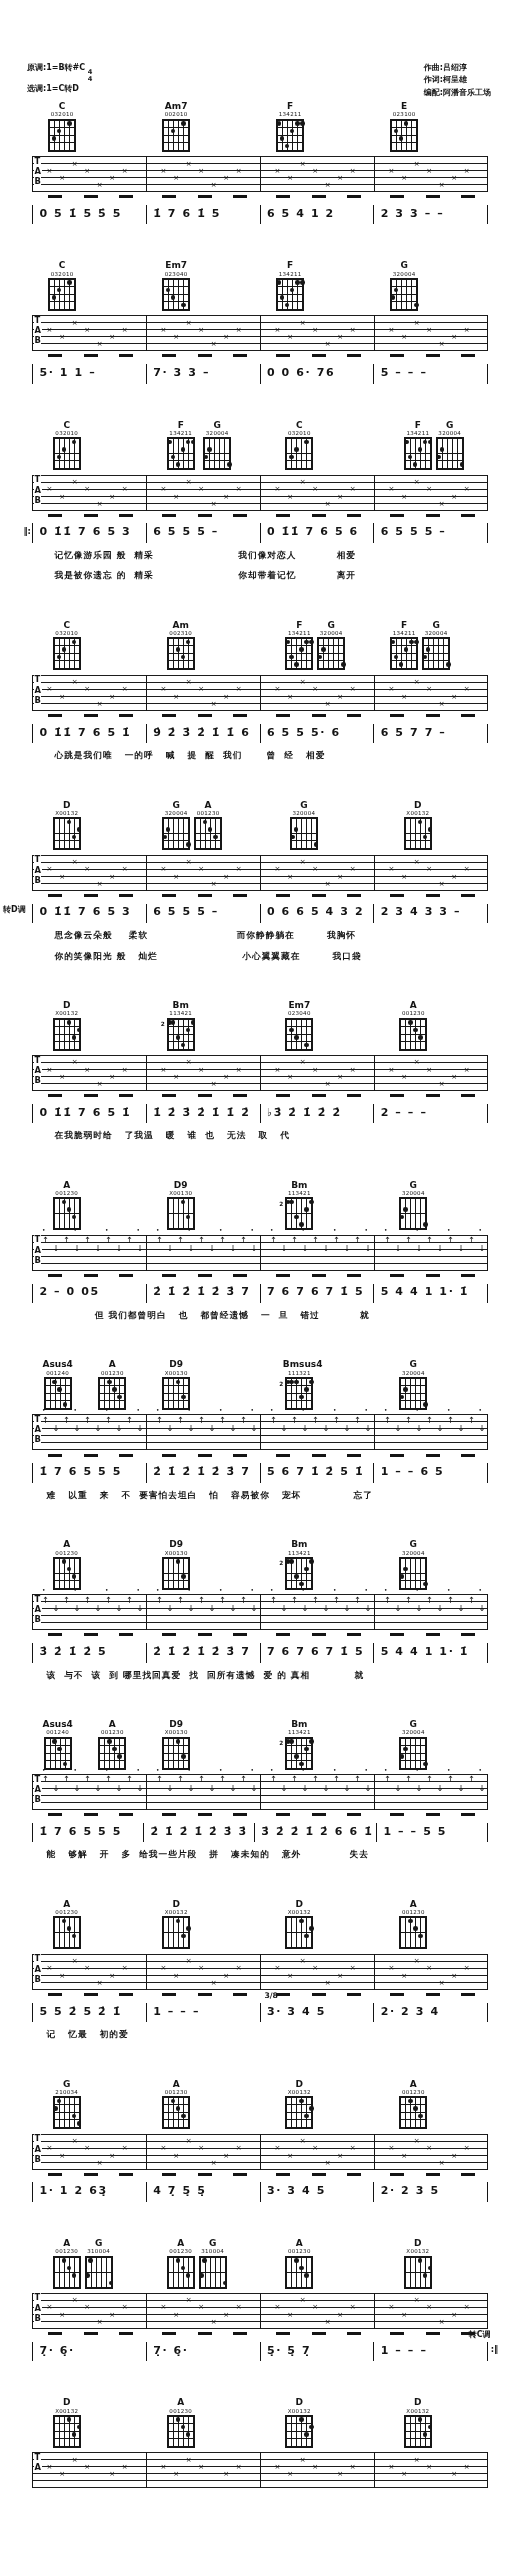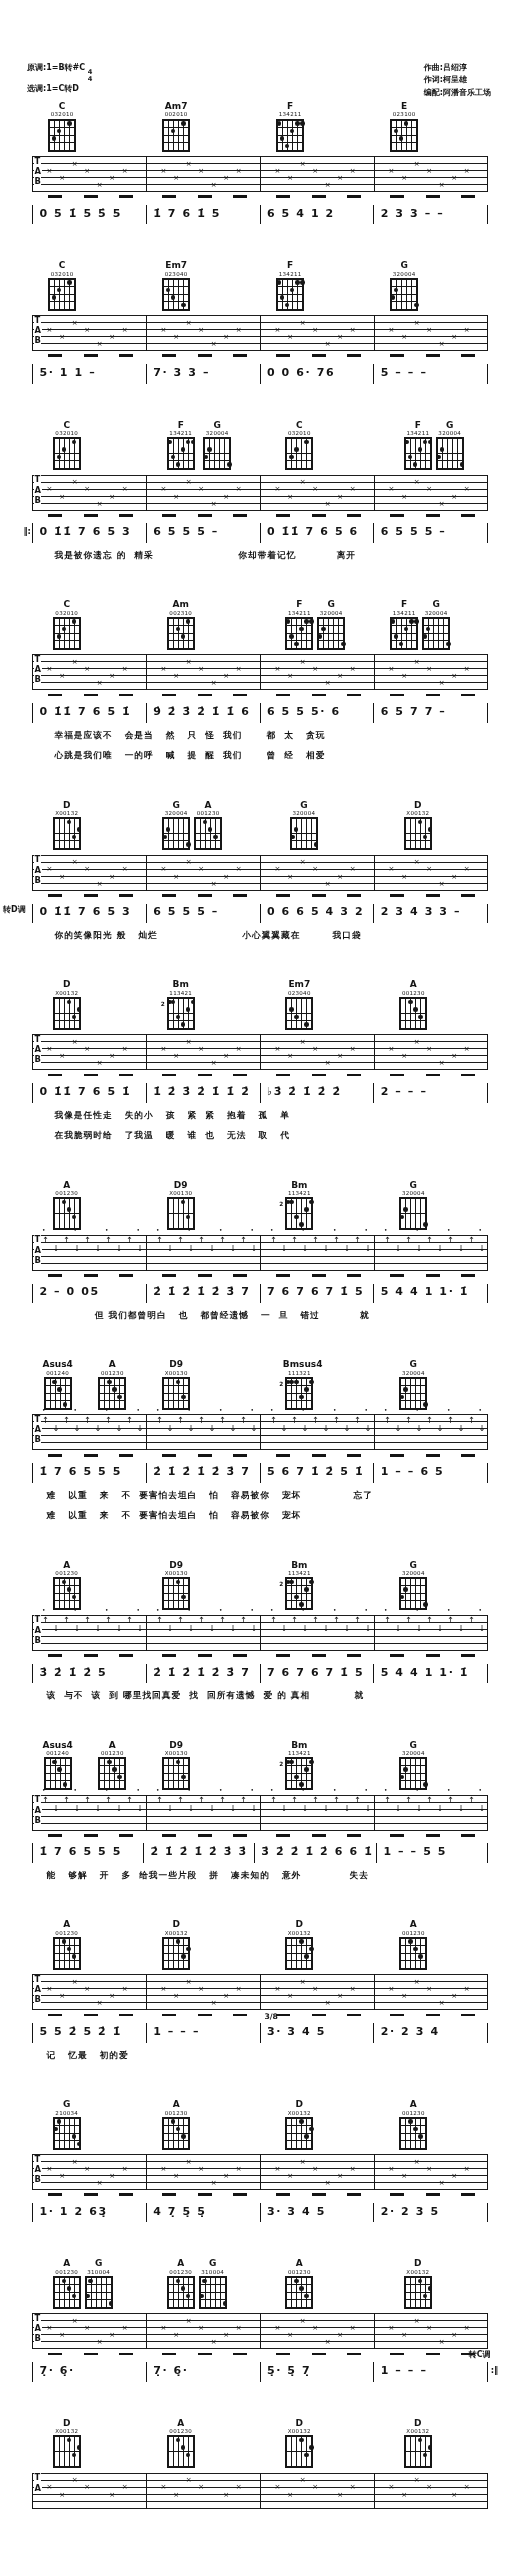--- a/index.html
+++ b/index.html
@@ -382,20 +382,21 @@
           <span class="beam" style="left: 86.5%;"></span>
           <span class="beam" style="left: 94%;"></span>
         </div>
         <div class="jianpu">
           <span class="rep">‖:</span>
           <div class="measure">0 1̇1̇ 7 6 5 3</div>
           <div class="measure">6 5 5 5 –</div>
           <div class="measure">0 1̇1̇ 7 6 5 6</div>
           <div class="measure">6 5 5 5 –</div>
         </div>
+        <div class="lyr">    记忆像游乐园 般  精采                     我们像对恋人          相爱</div>
         <div class="lyr">    我是被你遗忘 的  精采                     你却带着记忆          离开</div>
       </div>
       <div class="system">
         <div class="chord-row">
           <div class="chord" style="left: 4%;">
             <div class="cname">C</div>
             <div class="cfing">032010</div>
             <div class="cgrid">
               <span class="cdot" style="left: 2.8px; top: 16.5px;"></span>
               <span class="cdot" style="left: 7.8px; top: 9px;"></span>
@@ -505,21 +506,20 @@
           <span class="beam" style="left: 78.5%;"></span>
           <span class="beam" style="left: 86.5%;"></span>
           <span class="beam" style="left: 94%;"></span>
         </div>
         <div class="jianpu">
           <div class="measure">0 1̇1̇ 7 6 5 1̇</div>
           <div class="measure">9̇ 2̇ 3̇ 2̇ 1̇ 1̇ 6</div>
           <div class="measure">6 5 5 5· 6</div>
           <div class="measure">6 5 7 7 –</div>
         </div>
-        <div class="lyr">    幸福是应该不   会是当   然   只  怪  我们      都  太   贪玩</div>
         <div class="lyr">    心跳是我们唯   一的呼   喊   提  醒  我们      曾  经   相爱</div>
       </div>
       <div class="system">
         <div class="chord-row">
           <div class="chord" style="left: 4%;">
             <div class="cname">D</div>
             <div class="cfing">X00132</div>
             <div class="cgrid">
               <span class="cdot" style="left: 12.8px; top: 1.5px;"></span>
               <span class="cdot" style="left: 18px; top: 16.5px;"></span>
@@ -615,20 +615,21 @@
           <span class="beam" style="left: 86.5%;"></span>
           <span class="beam" style="left: 94%;"></span>
         </div>
         <div class="jianpu">
           <span class="klabel">转D调</span>
           <div class="measure">0 1̇1̇ 7 6 5 3</div>
           <div class="measure">6 5 5 5 –</div>
           <div class="measure">0 6 6 5 4 3 2</div>
           <div class="measure">2 3 4 3 3 –</div>
         </div>
+        <div class="lyr">    思念像云朵般    柔软                      而你静静躺在        我胸怀</div>
         <div class="lyr">    你的笑像阳光 般   灿烂                     小心翼翼藏在        我口袋</div>
       </div>
       <div class="system">
         <div class="chord-row">
           <div class="chord" style="left: 4%;">
             <div class="cname">D</div>
             <div class="cfing">X00132</div>
             <div class="cgrid">
               <span class="cdot" style="left: 12.8px; top: 1.5px;"></span>
               <span class="cdot" style="left: 18px; top: 16.5px;"></span>
@@ -718,21 +719,20 @@
           <span class="beam" style="left: 78.5%;"></span>
           <span class="beam" style="left: 86.5%;"></span>
           <span class="beam" style="left: 94%;"></span>
         </div>
         <div class="jianpu">
           <div class="measure">0 1̇1̇ 7 6 5 1̇</div>
           <div class="measure">1̇ 2̇ 3̇ 2̇ 1̇ 1̇ 2̇</div>
           <div class="measure">♭3̇ 2̇ 1̇ 2̇ 2̇</div>
           <div class="measure">2 – – –</div>
         </div>
-        <div class="lyr">    我像是任性走   失的小   孩   紧  紧   抱着   孤   单</div>
         <div class="lyr">    在我脆弱时给   了我温   暖   谁  也   无法   取   代</div>
       </div>
       <div class="system">
         <div class="chord-row">
           <div class="chord" style="left: 4%;">
             <div class="cname">A</div>
             <div class="cfing">001230</div>
             <div class="cgrid">
               <span class="cdot" style="left: 7.8px; top: 1.5px;"></span>
               <span class="cdot" style="left: 12.8px; top: 9px;"></span>
@@ -989,21 +989,20 @@
           <span class="beam" style="left: 86.5%;"></span>
           <span class="beam" style="left: 94%;"></span>
         </div>
         <div class="jianpu">
           <div class="measure">1̇ 7 6 5 5 5</div>
           <div class="measure">2̇ 1̇ 2̇ 1̇ 2̇ 3̇ 7</div>
           <div class="measure">5 6 7 1̇ 2̇ 5 1̇</div>
           <div class="measure">1 – – 6 5</div>
         </div>
         <div class="lyr">  难   以重   来   不  要害怕去坦白   怕   容易被你   宠坏             忘了</div>
-        <div class="lyr">  难   以重   来   不  要害怕去坦白   怕   容易被你   宠坏</div>
       </div>
       <div class="system">
         <div class="chord-row">
           <div class="chord" style="left: 4%;">
             <div class="cname">A</div>
             <div class="cfing">001230</div>
             <div class="cgrid">
               <span class="cdot" style="left: 7.8px; top: 1.5px;"></span>
               <span class="cdot" style="left: 12.8px; top: 9px;"></span>
               <span class="cdot" style="left: 18px; top: 16.5px;"></span>

